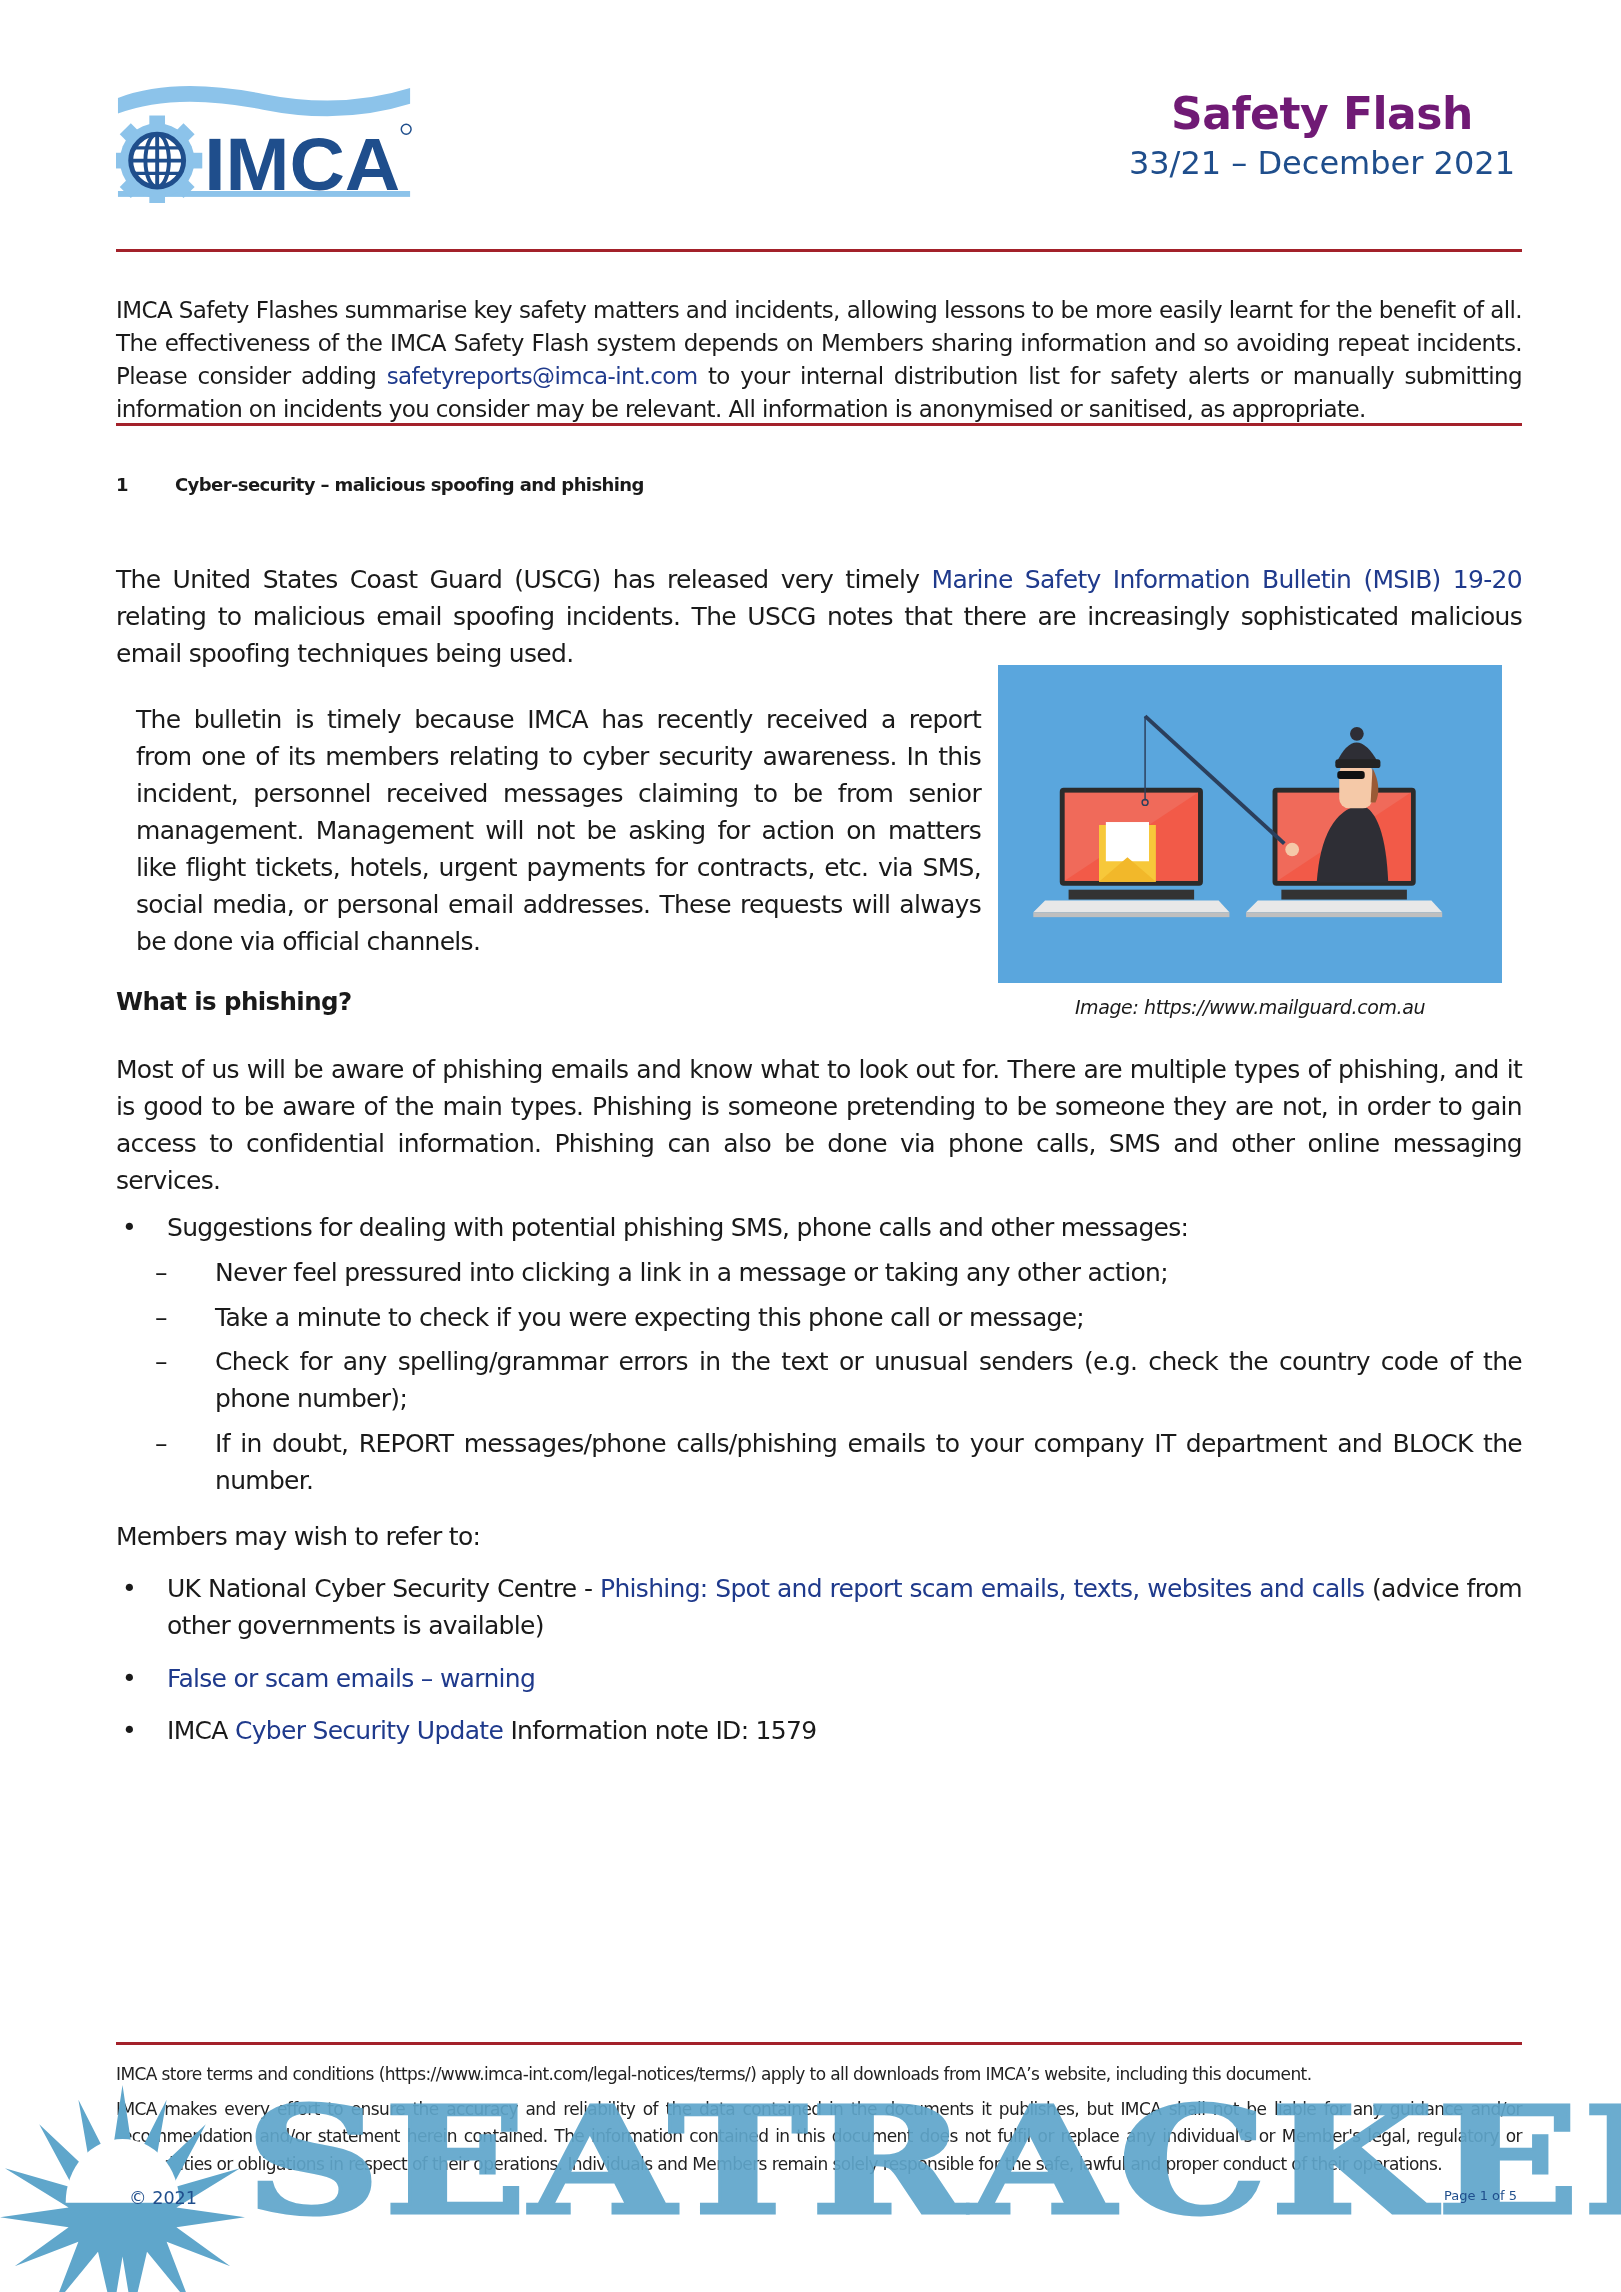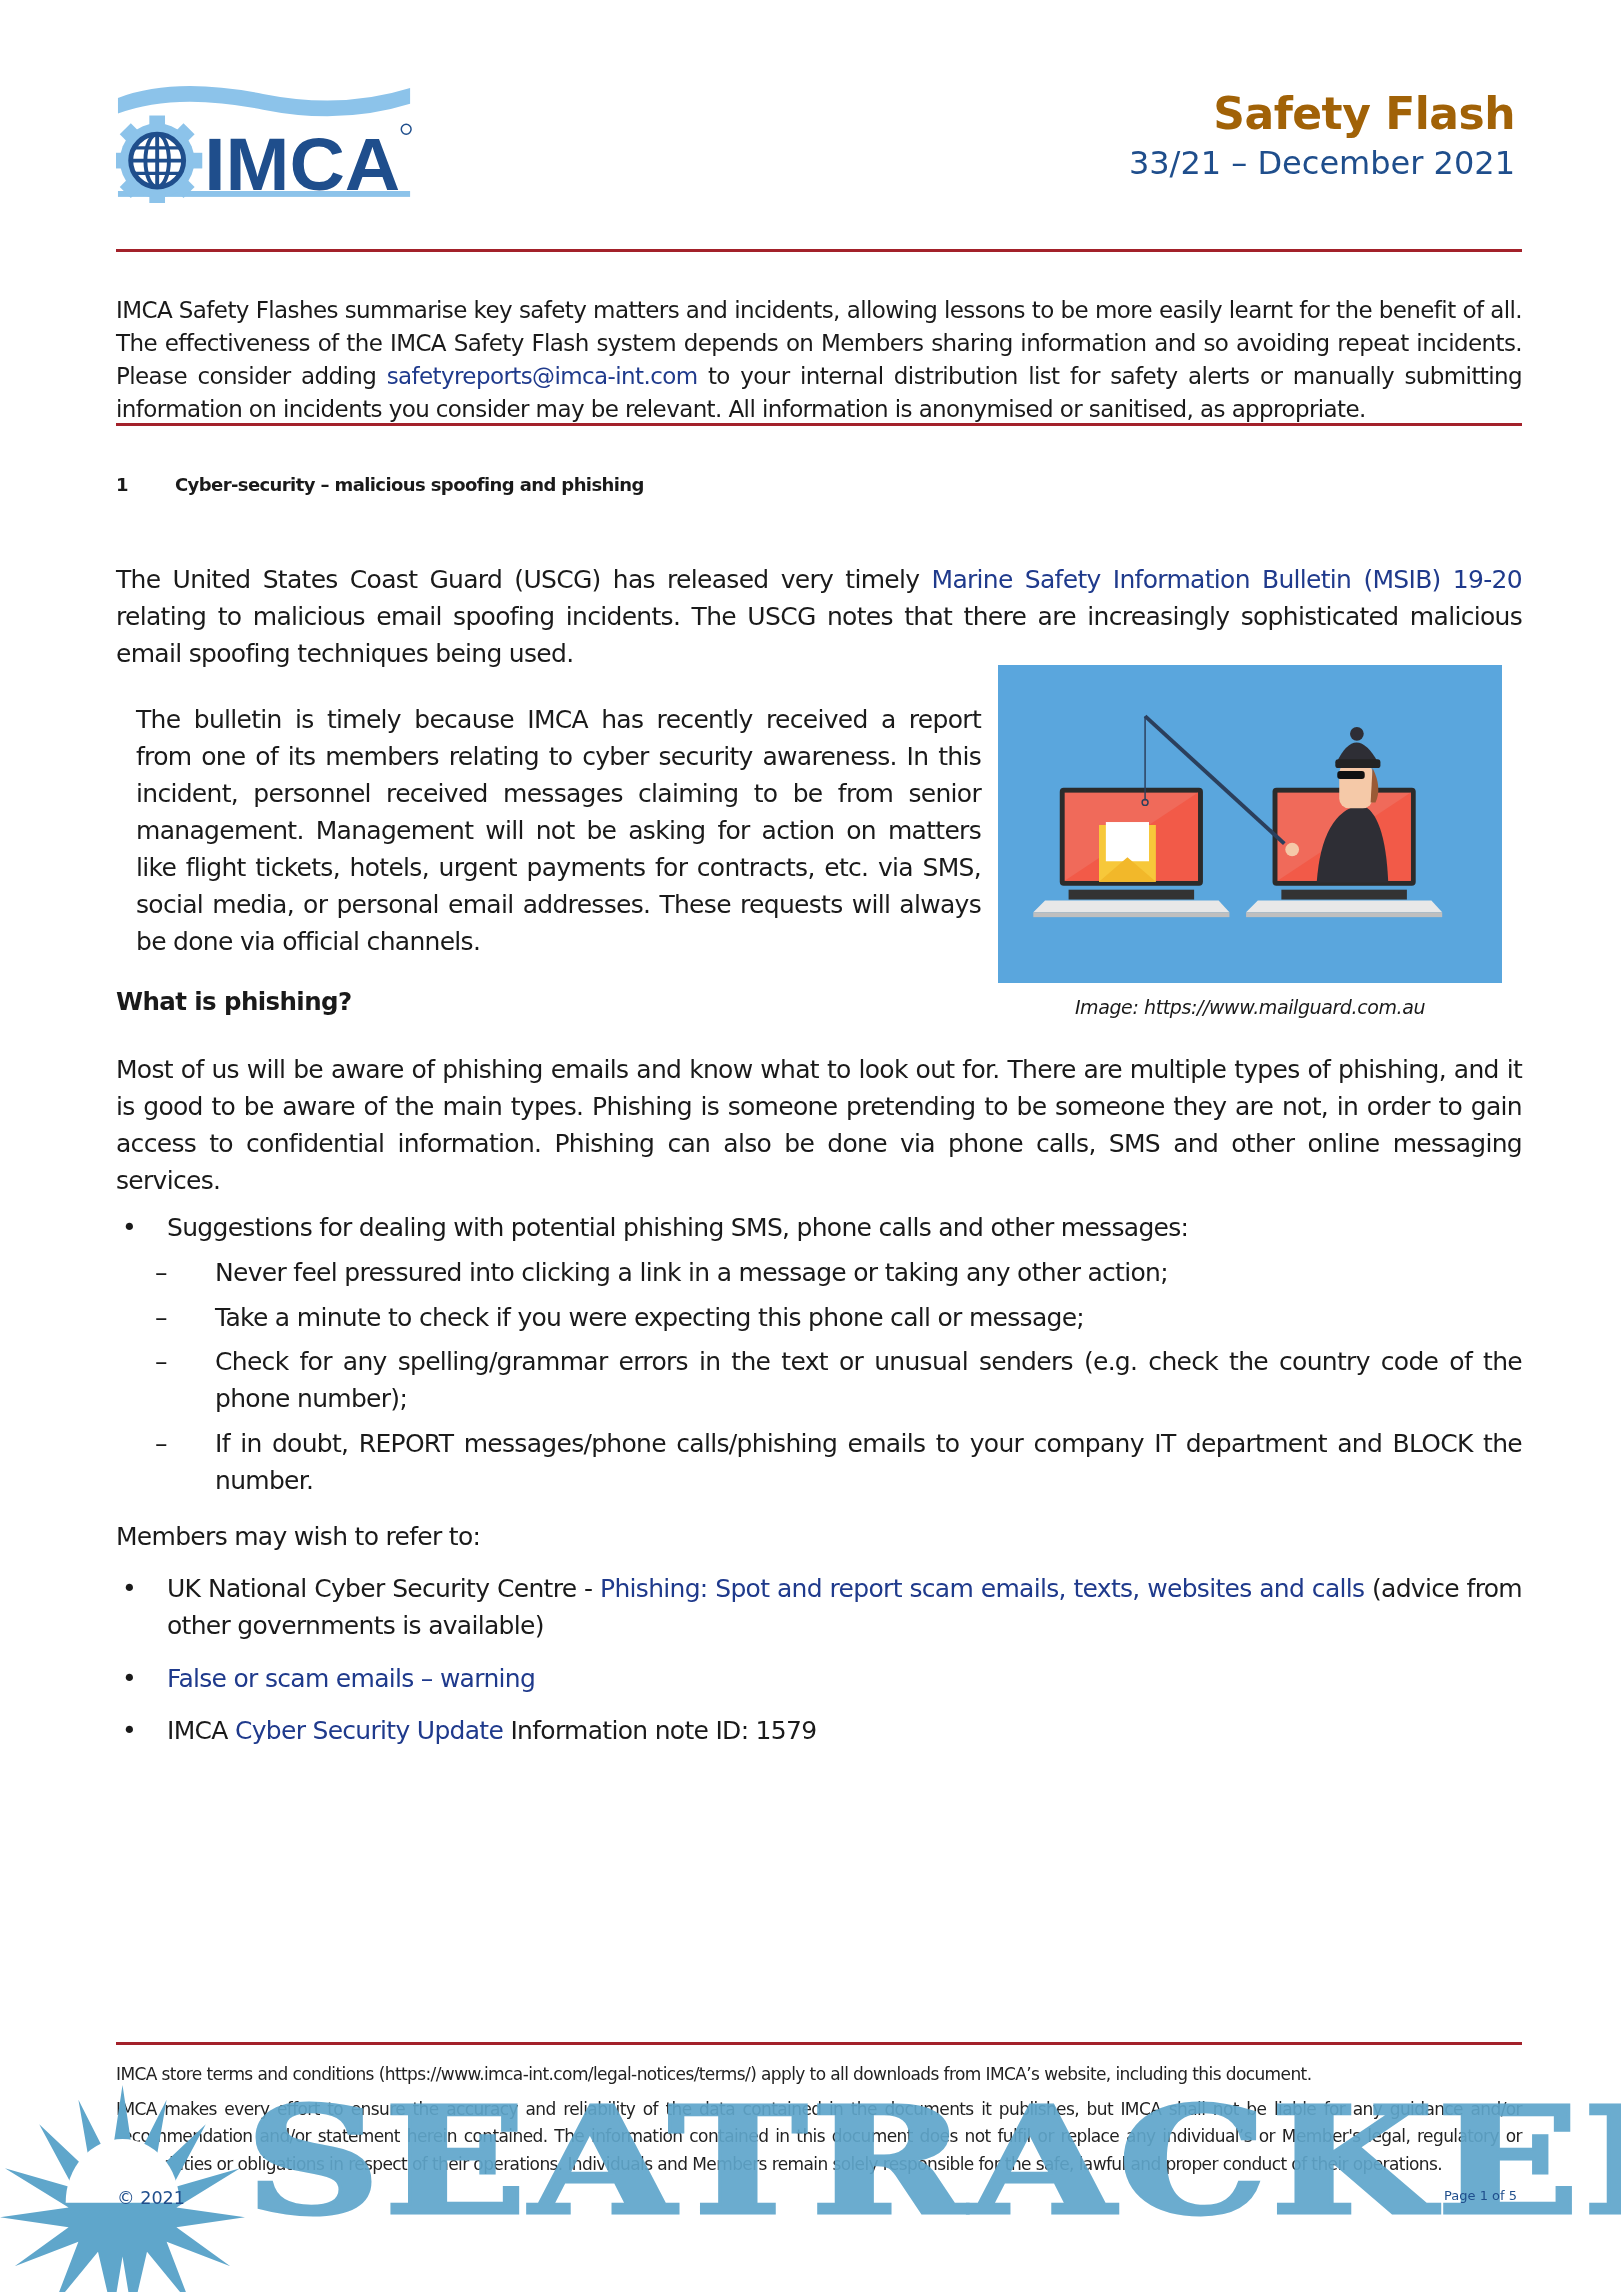--- a/index.html
+++ b/index.html
@@ -1,41 +1,41 @@
 <!DOCTYPE html>
 <html><head>
 <meta charset="utf-8">
 <style>
   html, body { margin:0; padding:0; background:#ffffff; }
   body { width:1621px; height:2293px; position:relative; overflow:hidden;
          font-family:"Liberation Sans", sans-serif; color:#1a1a1a; }
   .abs { position:absolute; }
   .logo { left:116px; top:80px; width:299px; height:123px; }
   .title-block { right:106px; top:90px; text-align:right; }
-  .sf-title { font-family:"DejaVu Sans", sans-serif; font-weight:bold; font-size:44px; color:#a16207; line-height:1.1; letter-spacing:-0.5px; }
+  .sf-title { font-family:"DejaVu Sans", sans-serif; font-weight:bold; font-size:44px; color:#701a75; line-height:1.1; letter-spacing:-0.5px;text-align:center; }
   .sf-sub { font-family:"DejaVu Sans", sans-serif; font-size:32px; color:#1f4e8c; margin-top:5.9px; }
   .rule { left:116px; width:1406px; height:2.9px; background:#a3212a; }
   .intro { left:116px; top:274px; width:1406px; font-family:"DejaVu Sans", sans-serif; font-size:23px; line-height:33px; text-align:justify; letter-spacing:-0.6px;margin-top:20px; }
   .link { color:#1f3a8c; }
   .h1 { left:116px; top:474px; font-family:"DejaVu Sans", sans-serif; font-weight:bold; font-size:18px; letter-spacing:-0.6px; }
   .h1 .num { display:inline-block; width:59px; }
   .p { font-family:"DejaVu Sans", sans-serif; font-size:25px; line-height:37px; text-align:justify; letter-spacing:-0.7px; }
   .p1 { left:116px; top:561px; width:1406px; }
   .p2 { left:116px; top:701px; width:845px;margin-left:20px; }
   .h2 { left:116px; top:987px; font-family:"DejaVu Sans", sans-serif; font-weight:bold; font-size:24.5px; letter-spacing:-0.6px; }
   .figure { left:998px; top:665px; width:504px; height:318px; background:#5aa6dd; overflow:hidden; }
   .caption { left:998px; top:996px; width:504px; text-align:center; font-family:"DejaVu Sans", sans-serif; font-style:italic; font-size:19px; letter-spacing:-0.4px; }
   .p3 { left:116px; top:1051px; width:1406px; }
   .list { left:116px; width:1406px; }
   .li { position:relative; padding-left:51px; }
   .li .bullet { position:absolute; left:5.9px; top:0; }
   .sub { position:relative; padding-left:99px; }
   .sub .dash { position:absolute; left:39px; top:0; }
   .footer-text { left:116px; width:1406px; font-family:"DejaVu Sans", sans-serif; font-size:17px; line-height:27.4px; letter-spacing:-0.6px; color:#222; }
-  .copy { left:117px; top:2188px; font-family:"DejaVu Sans", sans-serif; font-size:17.6px; color:#1f4e8c; }
+  .copy { left:129px; top:2188px; font-family:"DejaVu Sans", sans-serif; font-size:17.6px; color:#1f4e8c; }
   .page { right:104px; top:2188px; font-family:"DejaVu Sans", sans-serif; font-size:13px; color:#1f4e8c; }
   .watermark { left:0; top:2078px; width:1621px; height:215px; pointer-events:none; }
   .wm-text { position:absolute; left:245px; top:2088px; font-family:"DejaVu Serif", serif; font-weight:bold; font-size:147px; color:#5fa6cb; opacity:0.92; letter-spacing:2px; line-height:1; -webkit-text-stroke:2.9px #5fa6cb; transform:scaleX(1.28); transform-origin:left top; }
 </style>
 </head>
 <body>
 
 <div class="abs logo">
   <svg width="299" height="123" viewBox="0 0 305 125">
     <path d="M2 18 Q60 -4 150 14 Q230 30 300 8 L300 24 Q230 46 150 30 Q60 12 2 34 Z" fill="#8cc3ea"></path>

